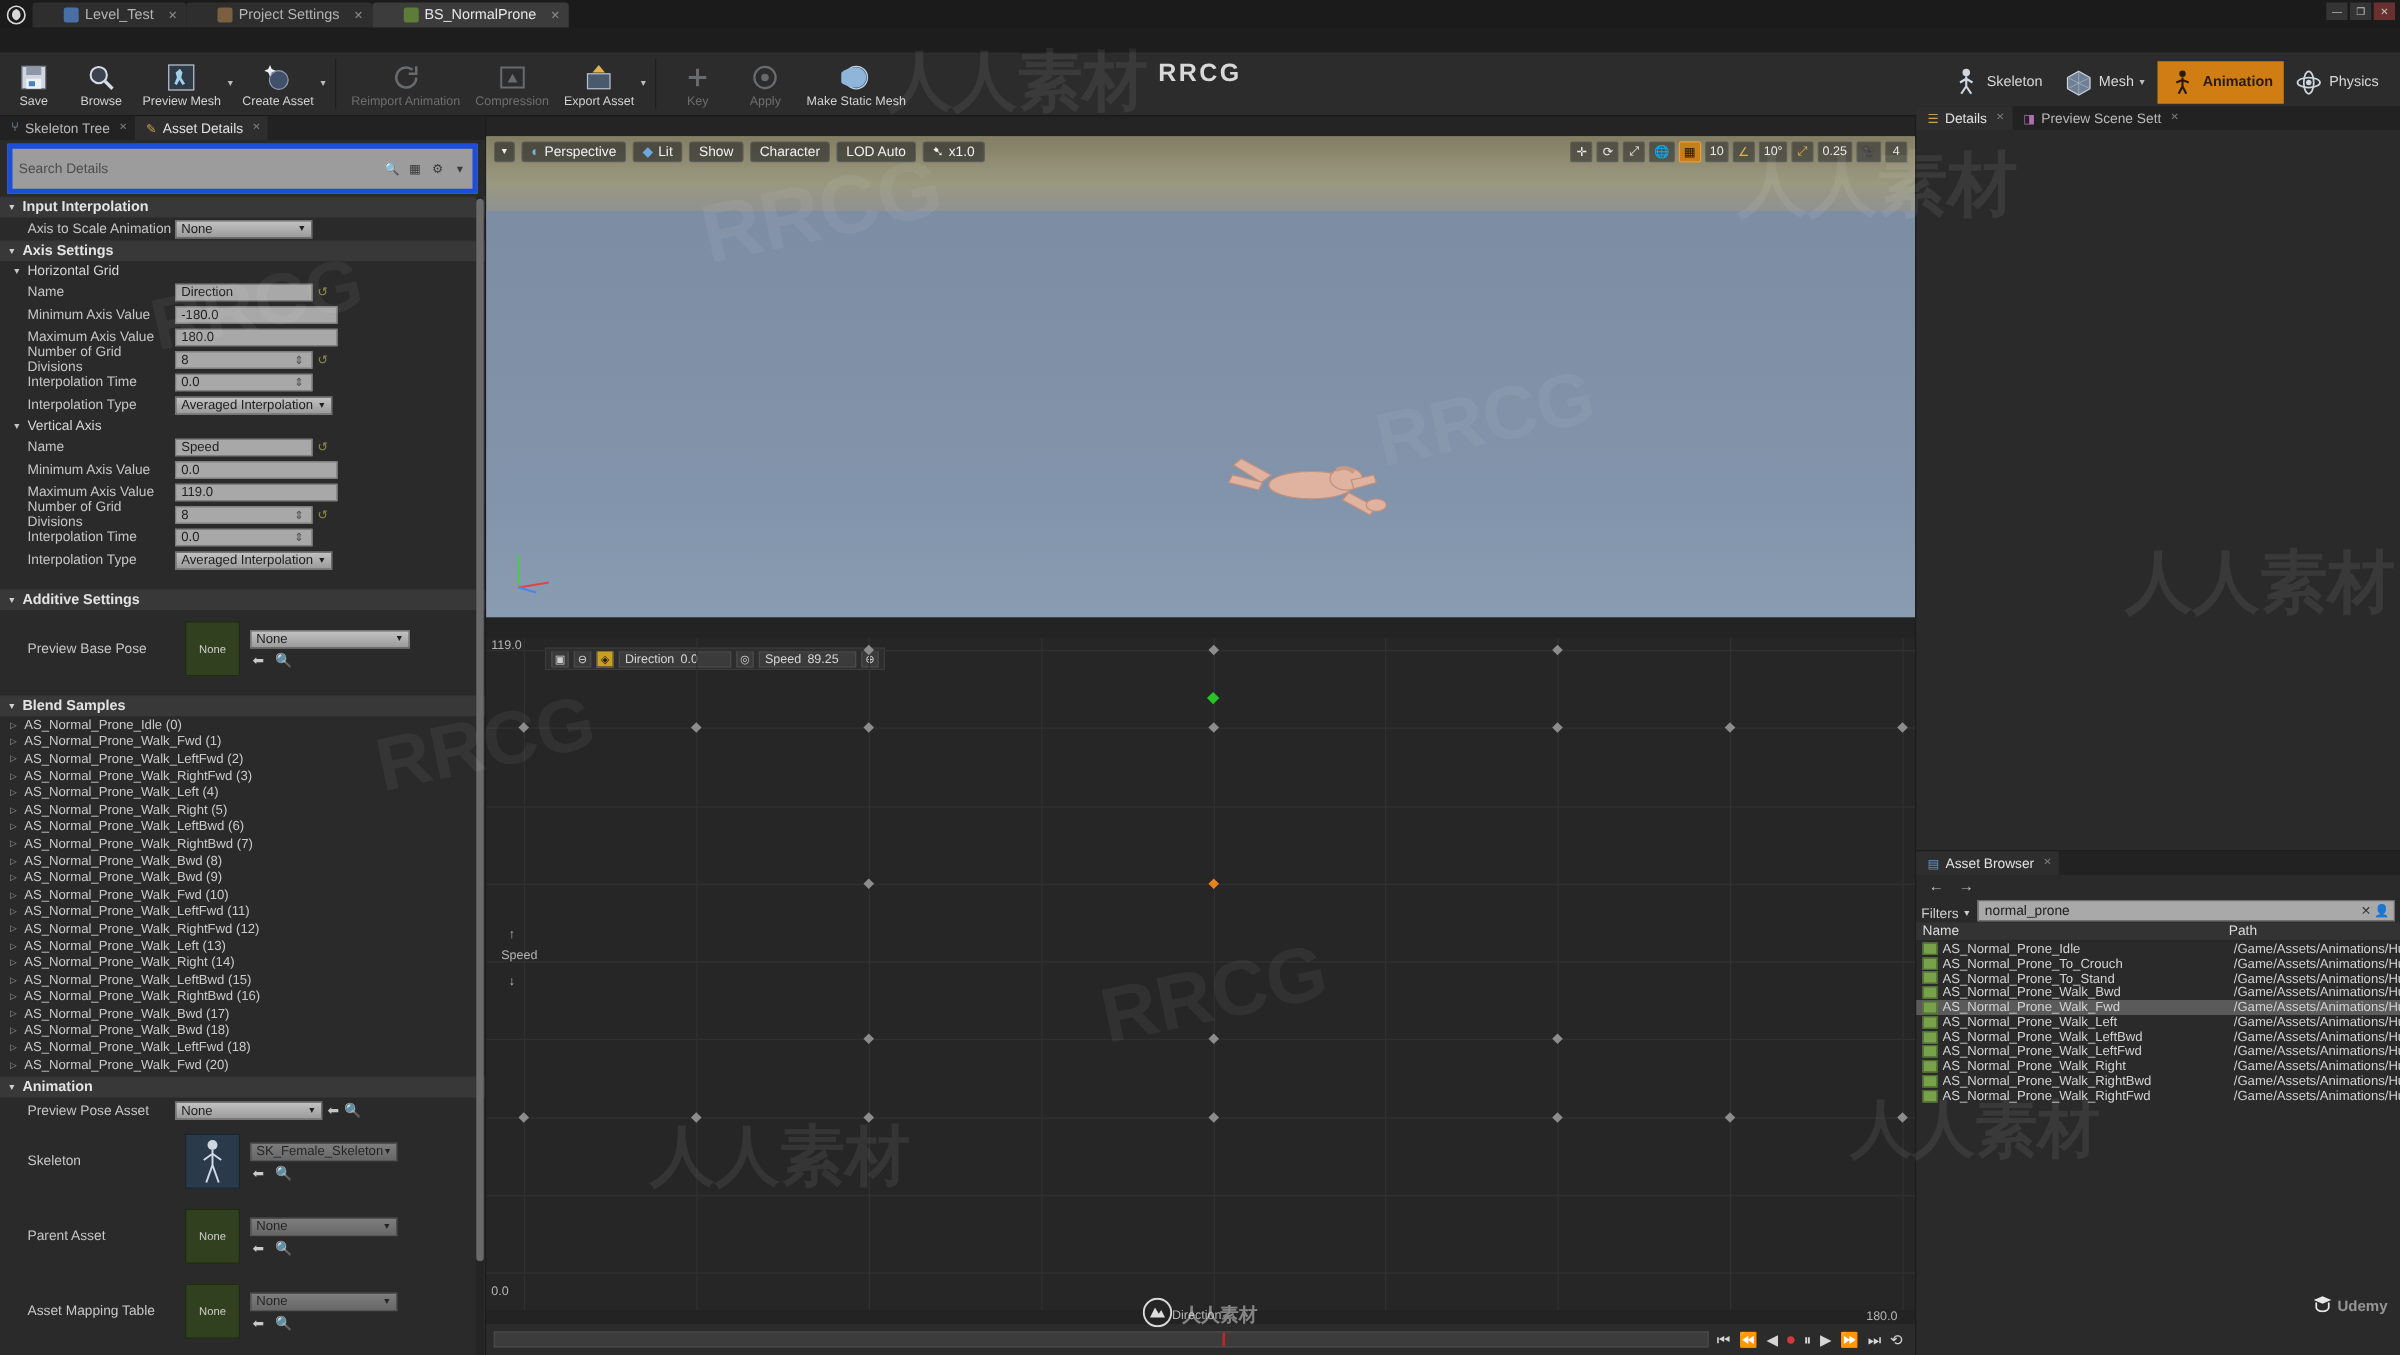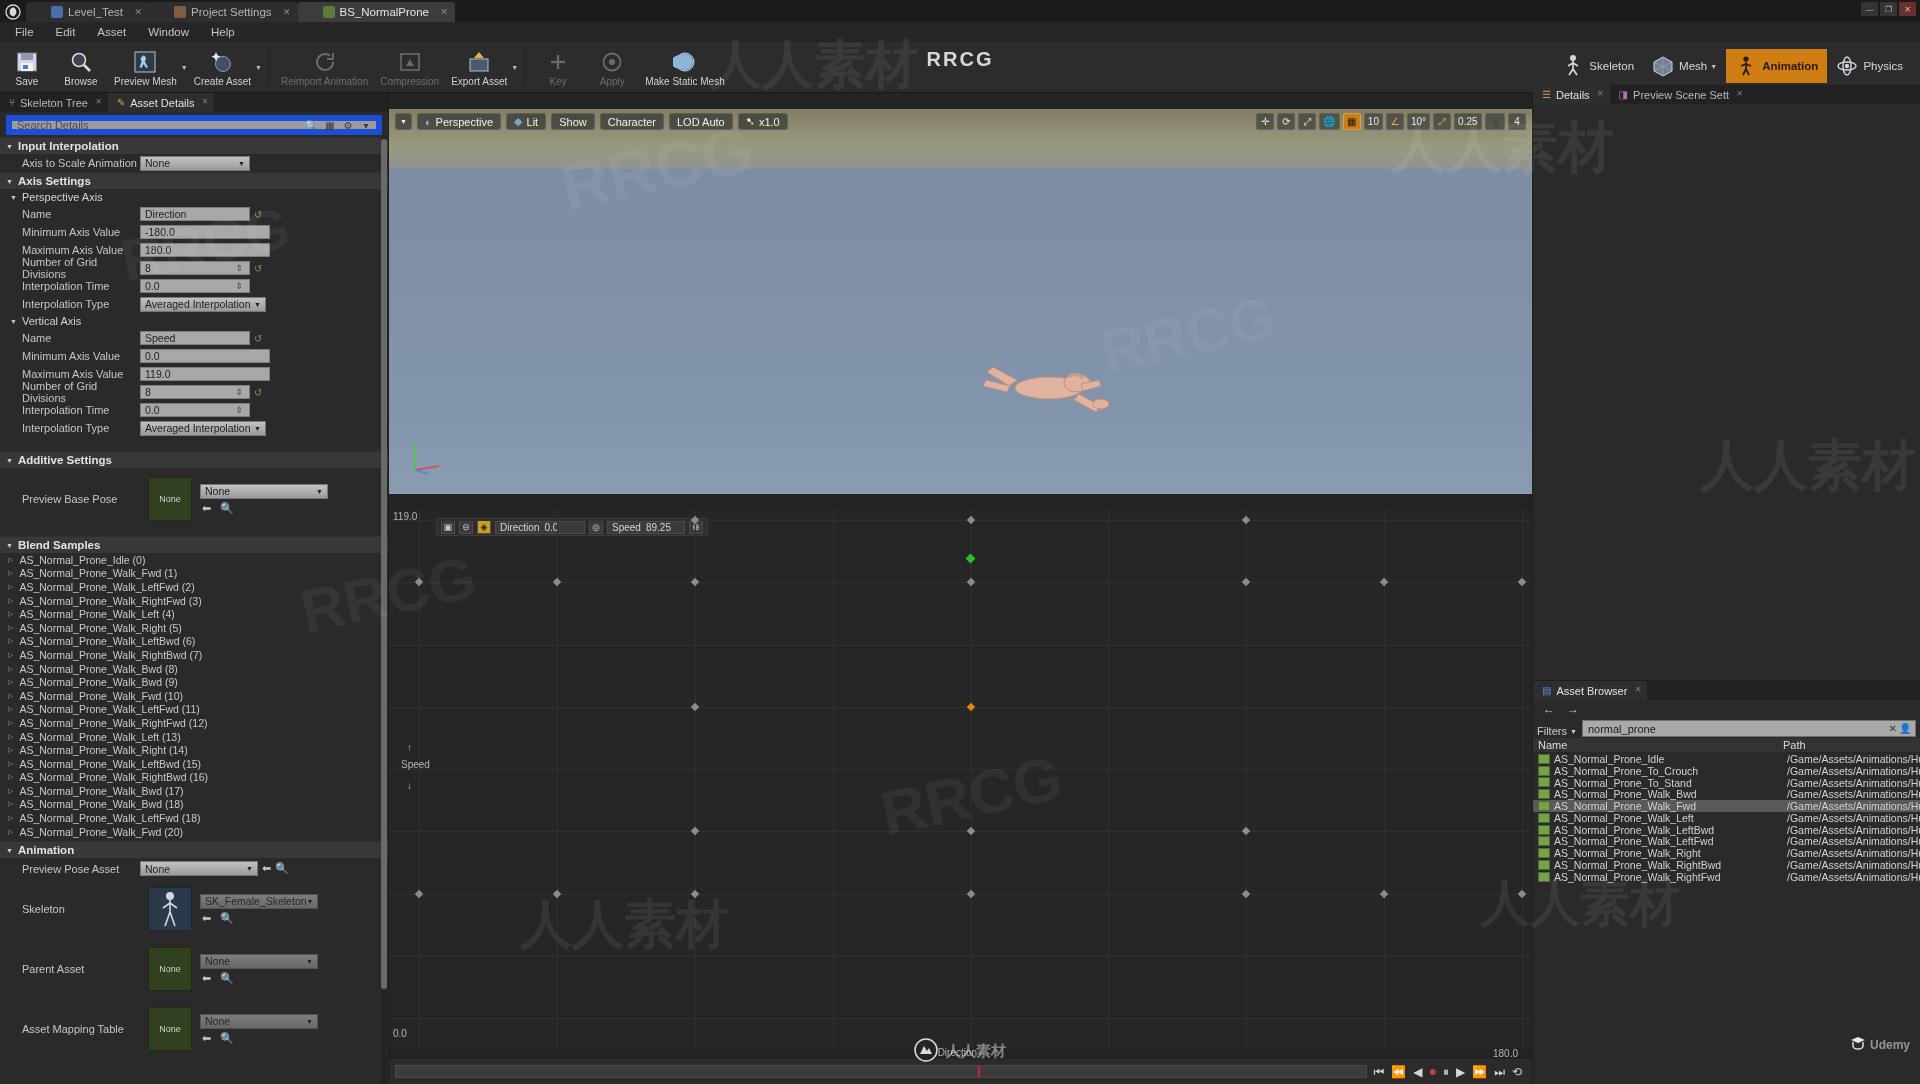--- a/index.html
+++ b/index.html
@@ -48,22 +48,22 @@
   .mode.active { background:#d07d14; color:#2a1a04; font-weight:bold; }
   .mode .mglyph { width:22px; height:26px; display:flex; align-items:center; justify-content:center; font-size:17px;}
 
   
   .leftpanel { position:absolute; left:0; top:93px; width:388px; height:991px; background:#2a2a2a; }
   .panelTabs { height:19px; background:#222; display:flex; align-items:flex-end; }
   .ptab { height:19px; display:flex; align-items:center; gap:5px; padding:0 20px 0 9px; font-size:11px;
      color:#b9b9b9; position:relative; }
   .ptab.active { background:#2e2e2e; color:#e2e2e2; }
   .ptab .tclose { position:absolute; right:6px; top:4px; font-size:8px; color:#7d7d7d; }
-  .searchrow { height:20px; margin:3px 6px 2px 6px; background:#9c9c9c; border:6px solid #1d4ed8;
-     display:flex; align-items:center; padding:4px 5px; color:#4d4d4d; font-size:11px; position:relative;}
+  .searchrow { height:20px; margin:3px 6px 2px 6px; background:#9c9c9c; border:4px solid #1d4ed8;
+     display:flex; align-items:center; padding:16px 5px; color:#4d4d4d; font-size:11px; position:relative;}
   .searchrow .sright { position:absolute; right:3px; display:flex; gap:4px; align-items:center;}
   .mini { width:14px; height:14px; display:flex; align-items:center; justify-content:center; font-size:10px; color:#3c3c3c;}
   .detailbody { height:960px; overflow:hidden; position:relative; }
   .cat { height:17px; background:#383838; display:flex; align-items:center; padding-left:6px;
      font-size:11.5px; font-weight:bold; color:#e3e3e3; border-top:1px solid #303030; }
   .cat .tri { font-size:7px; margin-right:5px; color:#cfcfcf; }
   .subcat { height:16px; display:flex; align-items:center; padding-left:10px; font-size:11px; color:#d5d5d5; }
   .subcat .tri { font-size:7px; margin-right:5px; color:#c6c6c6; }
   .prow { height:18px; display:flex; align-items:center; font-size:11px; color:#c6c6c6; }
   .plabel { width:140px; padding-left:22px; }
@@ -182,27 +182,20 @@
       <span>BS_NormalProne</span>
       <span class="tclose">✕</span>
     </div>
     <div class="winbtns">
       <div class="winbtn">—</div>
       <div class="winbtn">❐</div>
       <div class="winbtn close">✕</div>
     </div>
   </div>
 
-  <div class="menubar">
-    <div class="menuitem">File</div>
-    <div class="menuitem">Edit</div>
-    <div class="menuitem">Asset</div>
-    <div class="menuitem">Window</div>
-    <div class="menuitem">Help</div>
-  </div>
 
   <div class="toolbar">
     <div class="tgrp">
       <div class="tbtn">
         <span class="glyph">
           <svg width="24" height="24" viewBox="0 0 24 24">
               <rect x="2.5" y="3" width="19" height="18" fill="#cfd6e0" stroke="#6d7684"></rect>
               <rect x="6" y="3" width="12" height="7" fill="#8e98a8"></rect>
               <rect x="6" y="13" width="12" height="8" fill="#eef2f7"></rect>
               <rect x="8" y="15" width="5" height="4" fill="#4a7fc0"></rect>
@@ -384,21 +377,21 @@
           </div>
         </div>
       </div>
 
       <div class="cat">
         <span class="tri">▼</span>
         <span>Axis Settings</span>
       </div>
       <div class="subcat">
         <span class="tri">▼</span>
-        <span>Perspective Axis</span>
+        <span>Horizontal Grid</span>
       </div>
       <div class="prow">
         <div class="plabel">Name</div>
         <div class="pfield">
             <div class="txtbox w110">Direction</div>
             <span class="revert">↺</span>
           </div>
       </div>
       <div class="prow">
         <div class="plabel">Minimum Axis Value</div>

